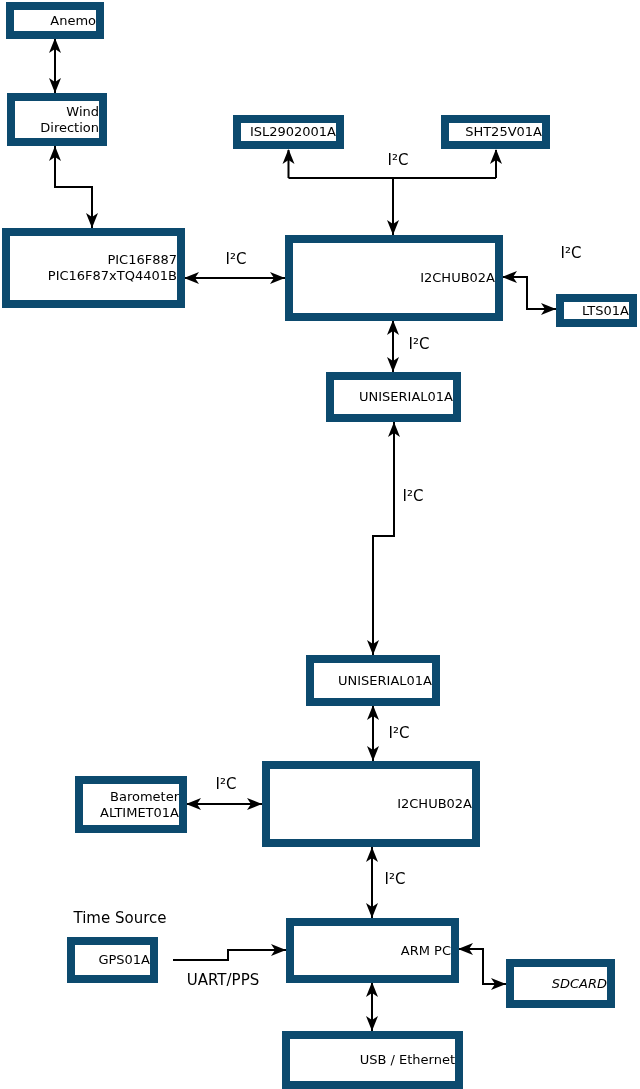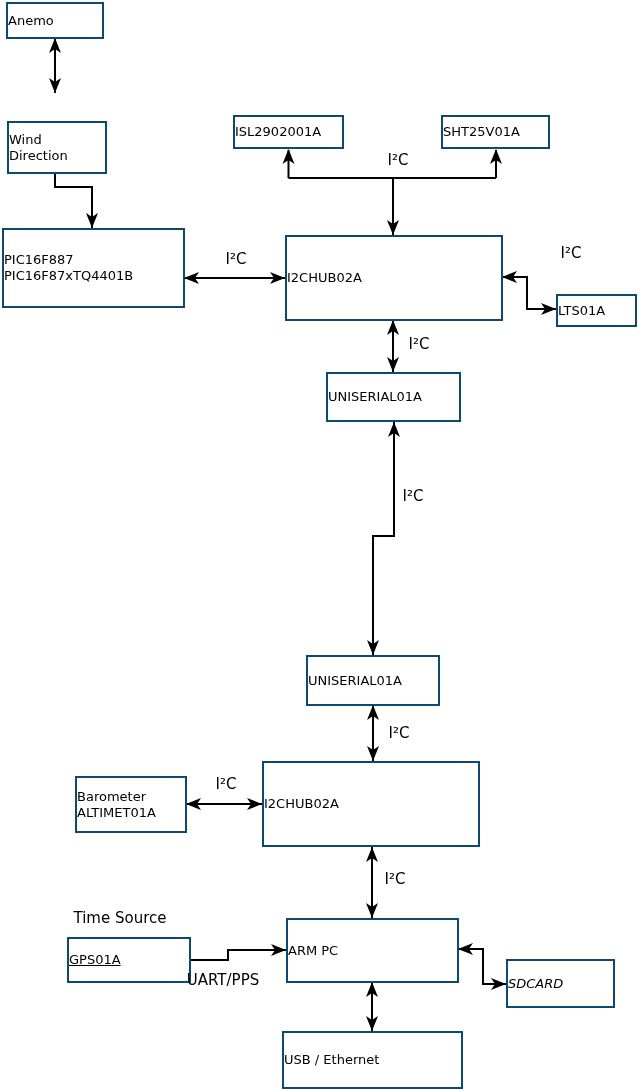--- a/index.html
+++ b/index.html
@@ -6,22 +6,22 @@
   .canvas {
     position:relative; width:640px; height:1089px; background:#ffffff;
     font-family:"DejaVu Sans","Liberation Sans",sans-serif; color:#000000;
     overflow:hidden;
   }
   svg.wires { position:absolute; left:0; top:0; width:640px; height:1089px; }
   svg.wires path { stroke:#000000; stroke-width:2; fill:none; }
   svg.wires polygon { fill:#000000; stroke:none; }
   .node {
     position:absolute; box-sizing:border-box; background:#ffffff;
-    border:2px solid #0c4a6e; display:flex; flex-direction:column;
-    align-items:flex-start; justify-content:center; text-align:center;
+    border:8px solid #0c4a6e; display:flex; flex-direction:column;
+    align-items:flex-end; justify-content:center; text-align:center;
     font-size:13px; line-height:16px; white-space:nowrap;
   }
   .edge-label {
     position:absolute; transform:translate(-50%,-50%);
     font-size:15px; line-height:14px; white-space:nowrap;
   }
 </style>
 </head>
 <body>
 
@@ -105,21 +105,21 @@
       <path d="M372 982 L372 1031"></path>
       <polygon points="372,982 366,997 372,993 378,997"></polygon>
       <polygon points="372,1031 366,1016 372,1020 378,1016"></polygon>
     </g>
   </svg>
 
   <div class="node" style="left:6px; top:2px; width:98px; height:37px;">
     <span>Anemo</span>
   </div>
 
-  <div class="node" style="left:7px; top:93px; width:100px; height:53px;margin-top:28px;">
+  <div class="node" style="left:7px; top:93px; width:100px; height:53px;">
     <span>Wind</span>
     <span>Direction</span>
   </div>
 
   <div class="node" style="left:2px; top:228px; width:183px; height:80px;">
     <span>PIC16F887</span>
     <span>PIC16F87xTQ4401B</span>
   </div>
 
   <div class="node" style="left:233px; top:115px; width:111px; height:34px;">
@@ -148,21 +148,21 @@
 
   <div class="node" style="left:262px; top:761px; width:218px; height:86px;">
     <span>I2CHUB02A</span>
   </div>
 
   <div class="node" style="left:75px; top:776px; width:112px; height:57px;">
     <span>Barometer</span>
     <span>ALTIMET01A</span>
   </div>
 
-  <div class="node" style="left:67px; top:937px; width:124px; height:46px;text-decoration:underline;">
+  <div class="node" style="left:67px; top:937px; width:91px; height:46px;">
     <span>GPS01A</span>
   </div>
 
   <div class="node" style="left:286px; top:918px; width:173px; height:65px;">
     <span>ARM PC</span>
   </div>
 
   <div class="node" style="left:506px; top:959px; width:109px; height:49px;font-style:italic;">
     <span>SDCARD</span>
   </div>

